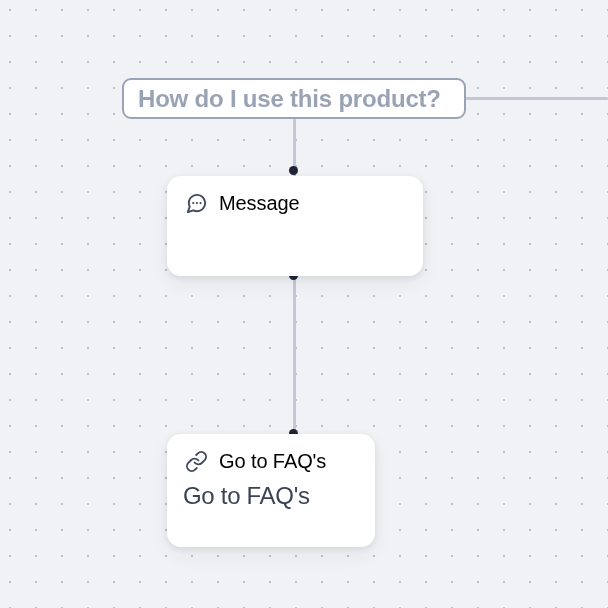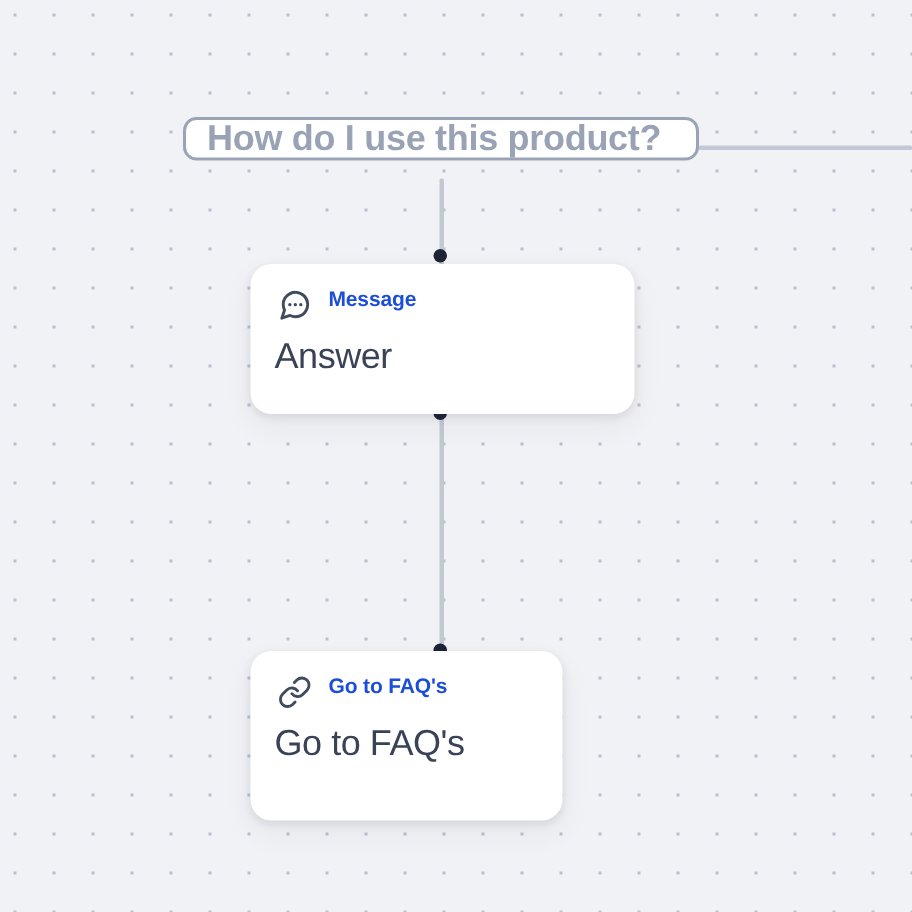--- a/index.html
+++ b/index.html
@@ -45,21 +45,21 @@
     border-radius: 50%;
     background-color: #1f2437;
   }
 
   
   .start-node {
     position: absolute;
     left: 122px;
     top: 78px;
     width: 344px;
-    height: 29px;
+    height: 41px;
     box-sizing: border-box;
     background: #ffffff;
     border: 2px solid #9ba4b7;
     border-radius: 9px;
     display: flex;
     align-items: center;
     padding: 0 14px;
   }
   .start-node-label {
     font-size: 24px;
@@ -90,23 +90,23 @@
     height: 26px;
     display: flex;
     align-items: center;
     justify-content: center;
     color: #414b5f;
   }
   .card-icon svg {
     display: block;
   }
   .card-title {
-    font-size: 14px;
-    font-weight: bold;
-    color: #1d4ed8;
+    font-size: 20px;
+    font-weight: normal;
+    color: #000000;
     line-height: 1.30;
     letter-spacing: -0.1px;
     max-width: 120px;
   }
   .card-body {
     margin-top: 8px;
     font-size: 24px;
     font-weight: normal;
     color: #3a4356;
     line-height: 1.15;
@@ -149,21 +149,20 @@
       <span class="card-icon">
         <svg width="23" height="23" viewBox="0 0 24 24" fill="none" stroke="currentColor" stroke-width="2" stroke-linecap="round" stroke-linejoin="round">
           <path d="M21 11.5a8.38 8.38 0 0 1-.9 3.8 8.5 8.5 0 0 1-7.6 4.7 8.38 8.38 0 0 1-3.8-.9L3 21l1.9-5.7a8.38 8.38 0 0 1-.9-3.8 8.5 8.5 0 0 1 4.7-7.6 8.38 8.38 0 0 1 3.8-.9h.5a8.48 8.48 0 0 1 8 8v.5z"></path>
           <circle cx="8.6" cy="11.6" r="1.15" fill="currentColor" stroke="none"></circle>
           <circle cx="12.4" cy="11.6" r="1.15" fill="currentColor" stroke="none"></circle>
           <circle cx="16.2" cy="11.6" r="1.15" fill="currentColor" stroke="none"></circle>
         </svg>
       </span>
       <span class="card-title">Message</span>
     </div>
-    <div class="card-body">Answer</div>
   </div>
 
   <div class="card" id="card-goto">
     <div class="card-header">
       <span class="card-icon">
         <svg width="23" height="23" viewBox="0 0 24 24" fill="none" stroke="currentColor" stroke-width="2" stroke-linecap="round" stroke-linejoin="round">
           <path d="M10 13a5 5 0 0 0 7.54.54l3-3a5 5 0 0 0-7.07-7.07l-1.72 1.71"></path>
           <path d="M14 11a5 5 0 0 0-7.54-.54l-3 3a5 5 0 0 0 7.07 7.07l1.71-1.71"></path>
         </svg>
       </span>

